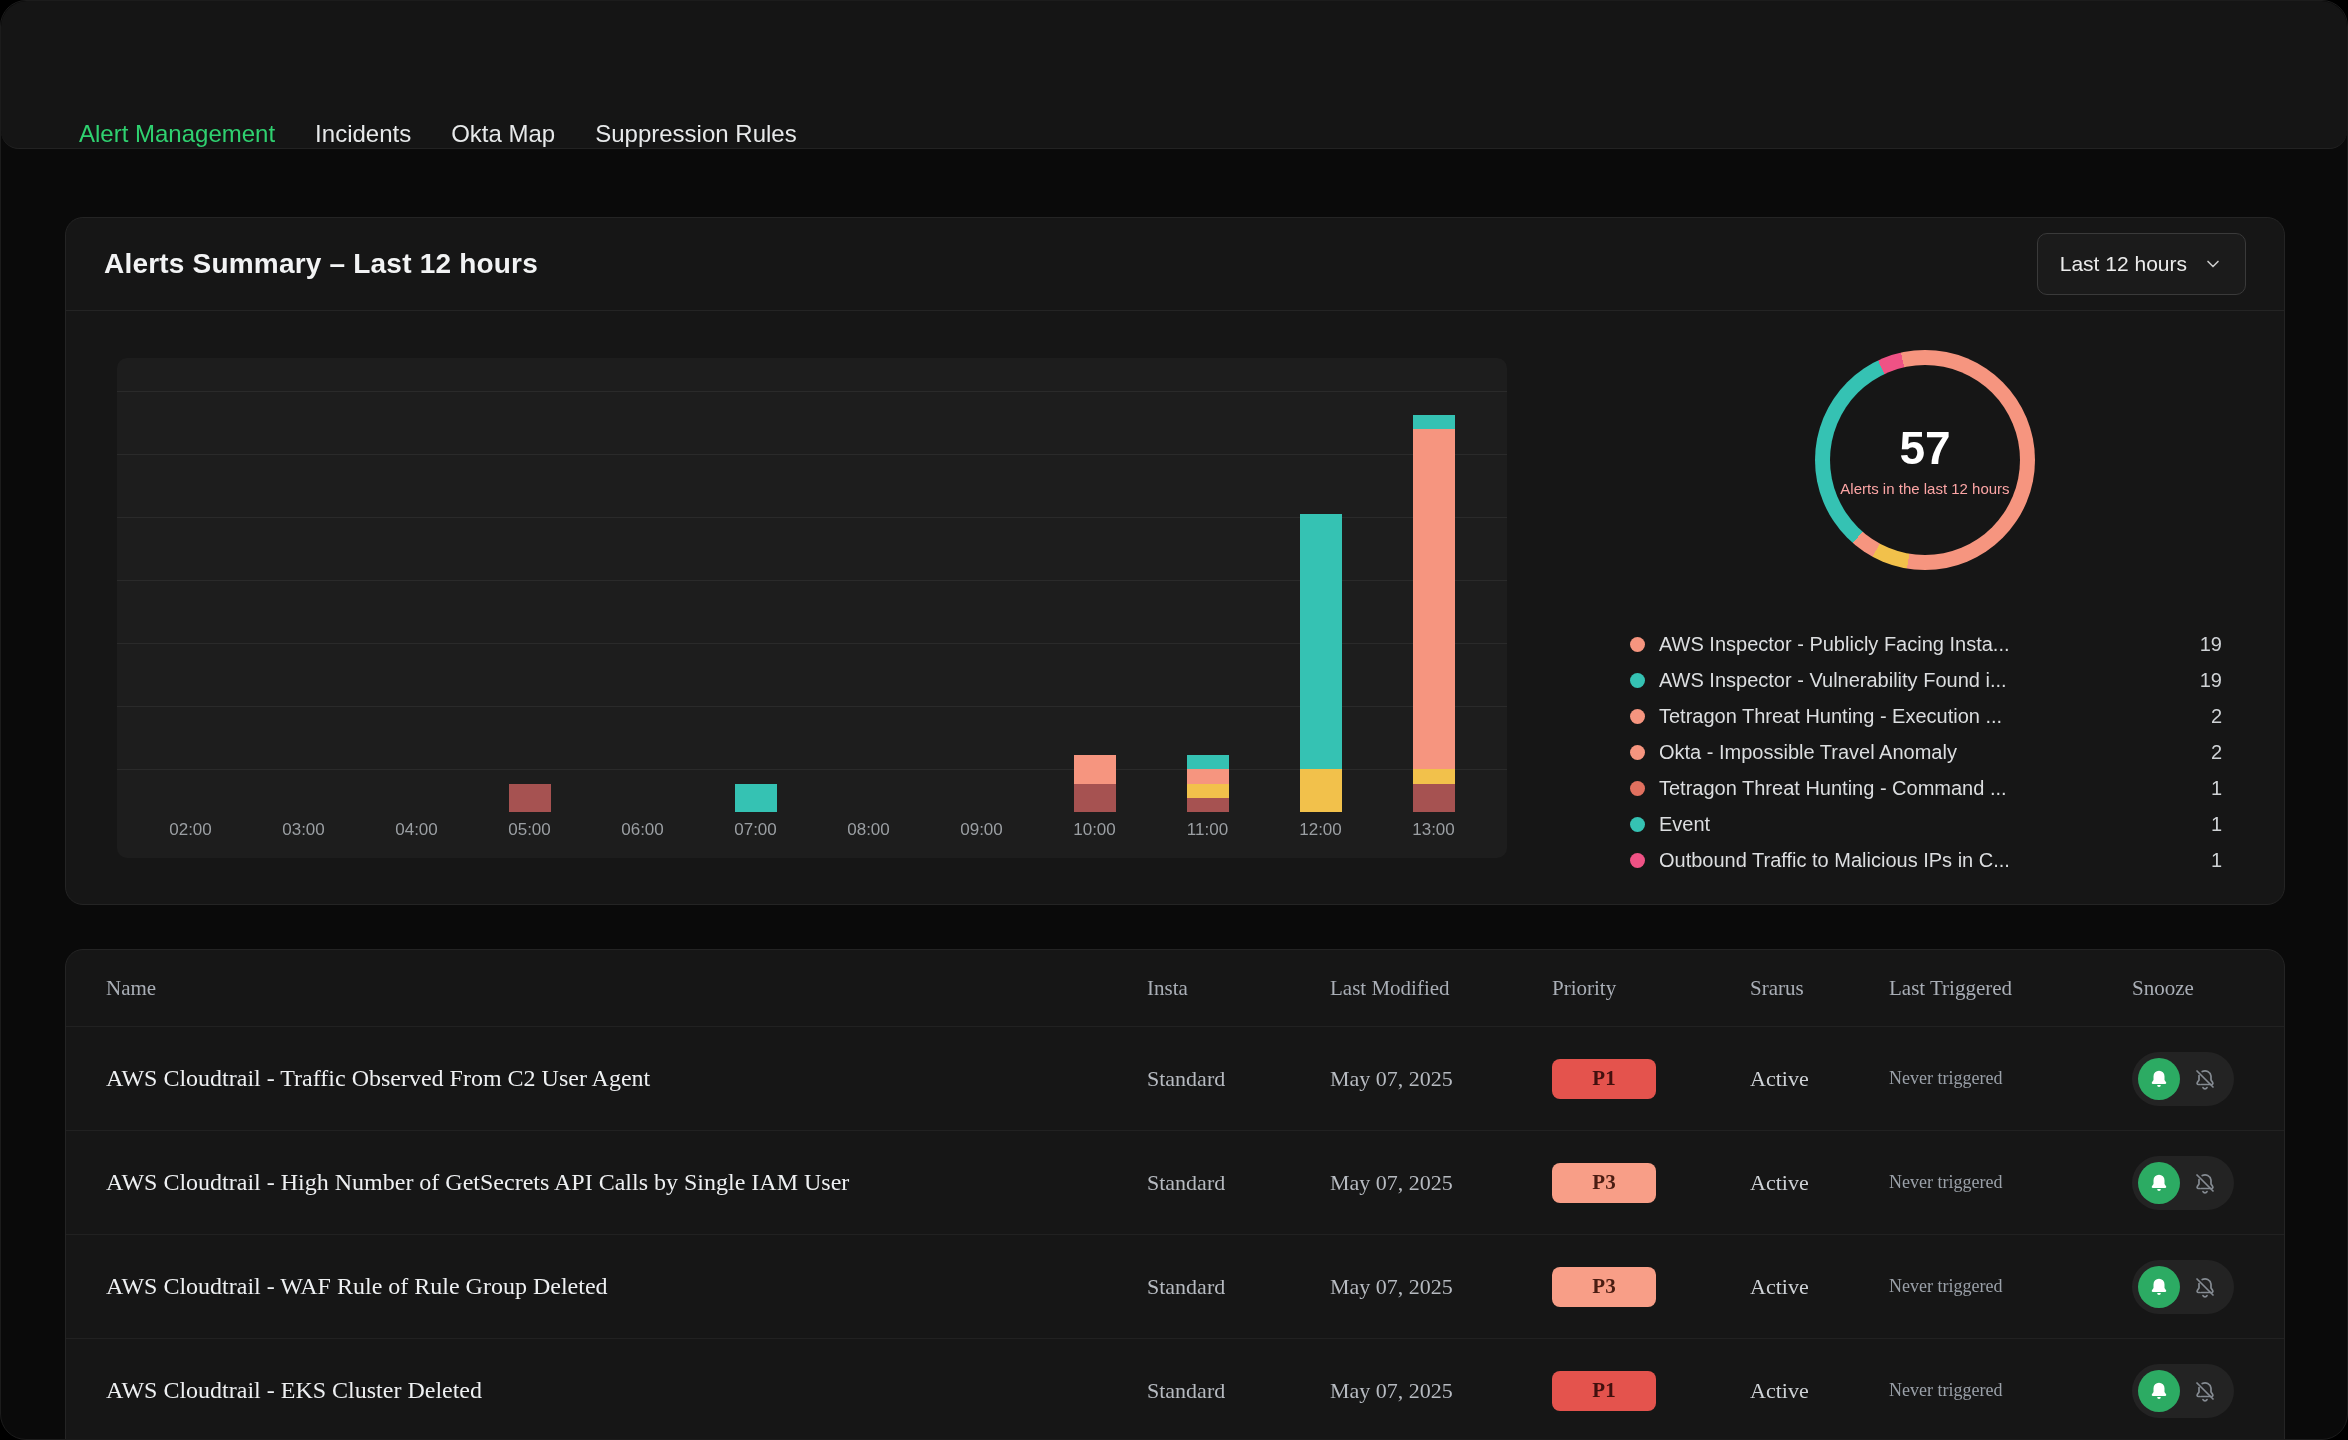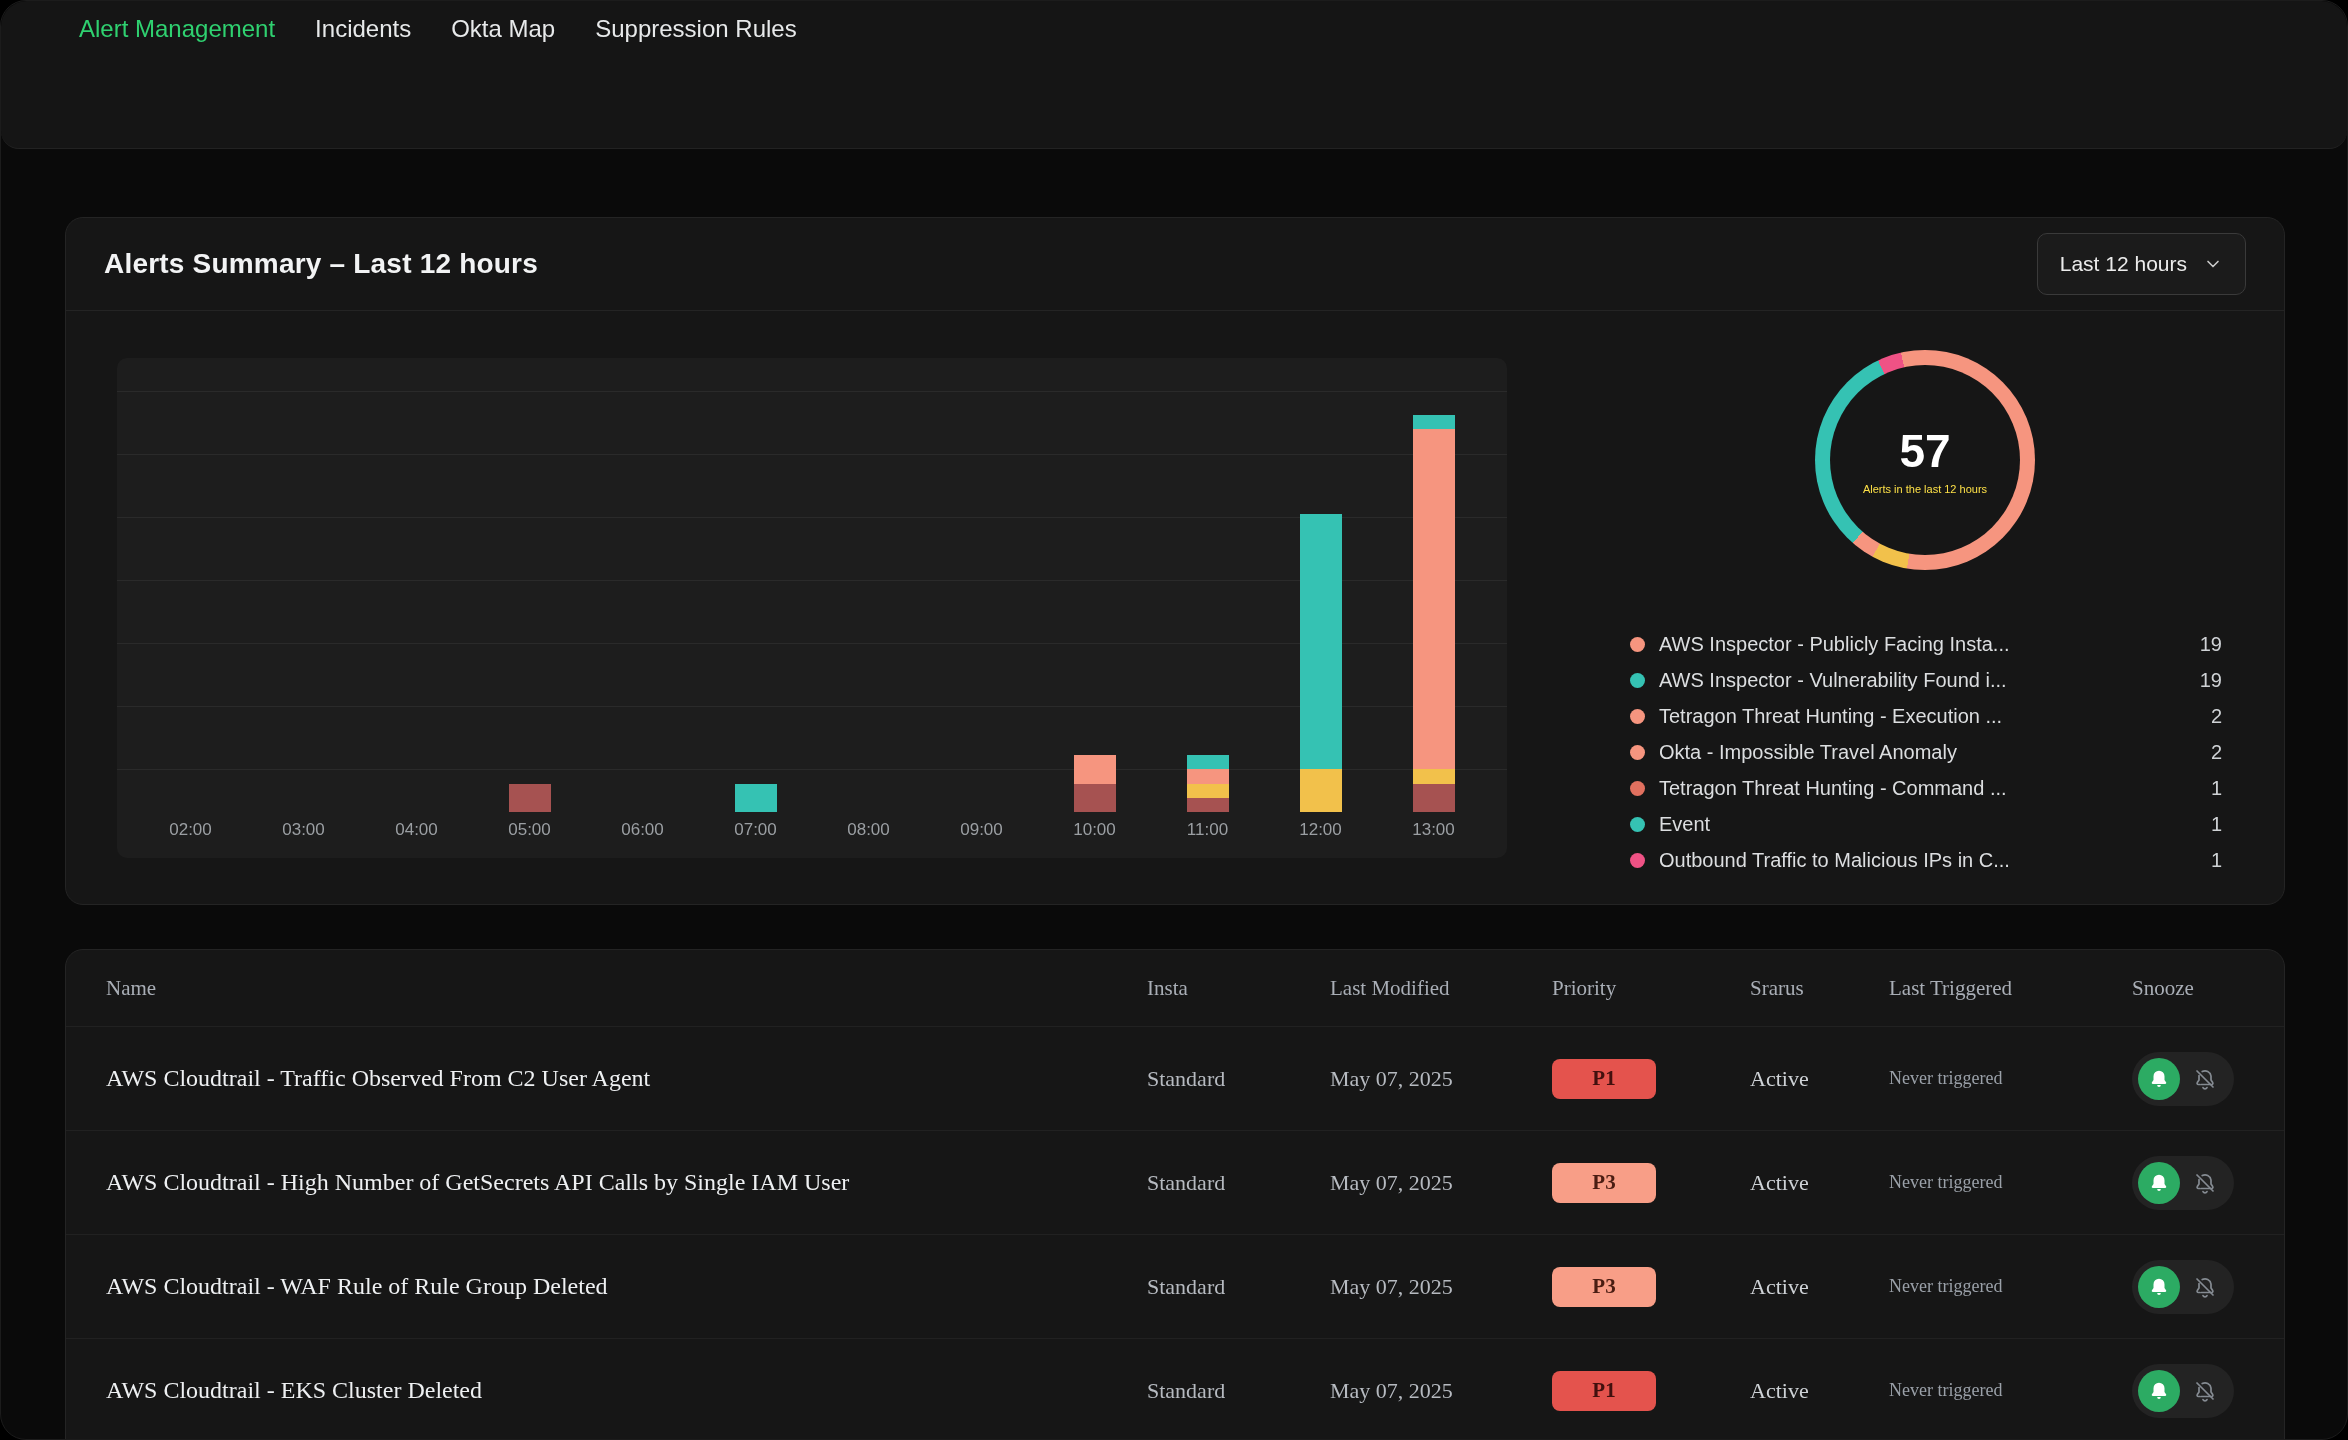--- a/index.html
+++ b/index.html
@@ -1,21 +1,21 @@
 <!DOCTYPE html>
 <html style="--accent: #2fd170; --snooze-green: #2cab63;"><head>
 <meta charset="utf-8">
 <style>
   html,body{margin:0;padding:0;width:2348px;height:1440px;background:#000;
     font-family:"Liberation Sans","DejaVu Sans",sans-serif;-webkit-font-smoothing:antialiased;}
   .app{position:absolute;inset:0;background:#0a0a0a;border-radius:26px;overflow:hidden;border:1px solid #1c1c1c;box-sizing:border-box;}
 
   
   .topbar{position:absolute;top:0;left:0;right:0;height:148px;background:#151515;
-    border-radius:26px 26px 18px 18px;border-bottom:1px solid #222;display:flex;align-items:flex-start;padding:14px 0 0 78px;box-sizing:border-box;}
+    border-radius:26px 26px 18px 18px;border-bottom:1px solid #222;display:flex;align-items:flex-end;padding:14px 0 0 78px;box-sizing:border-box;}
   #nav-tabs{display:flex;gap:40px;align-items:center;}
   .tab{font-size:24px;color:#e7e9ea;font-weight:500;cursor:pointer;white-space:nowrap;}
   .tab.active{color:var(--accent,#2fd170);}
 
   
   .card{position:absolute;background:#161616;border:1px solid #242424;border-radius:18px;box-sizing:border-box;}
   #summary-card{left:64px;top:216px;width:2220px;height:688px;}
   .card-header{height:92px;display:flex;align-items:center;justify-content:space-between;
     padding:0 38px;border-bottom:1px solid #242424;}
   .card-title{font-size:28px;font-weight:700;color:#f2f3f4;margin:0;letter-spacing:.2px;}
@@ -29,21 +29,21 @@
   .bar{position:absolute;bottom:0;width:42px;display:flex;flex-direction:column;justify-content:flex-end;}
   .seg{width:100%;}
   #xlabels{position:absolute;left:0;right:0;bottom:0;height:46px;}
   .xlabel{position:absolute;top:8px;text-align:center;font-size:17px;color:#9b9fa3;}
 
   
   #donut{position:absolute;left:1749px;top:132px;width:220px;height:220px;border-radius:50%;}
   .donut-hole{position:absolute;inset:15px;background:#161616;border-radius:50%;
     display:flex;flex-direction:column;align-items:center;justify-content:center;gap:4px;}
   .donut-total{font-size:46px;font-weight:700;color:#fff;}
-  .donut-sub{width:176px;text-align:center;font-size:11px;line-height:1.35;color:#fde047;}
+  .donut-sub{width:176px;text-align:center;font-size:15px;line-height:1.35;color:#fca5a5;}
 
   
   #legend{position:absolute;left:1564px;top:408px;width:592px;}
   .legend-row{display:flex;align-items:center;height:36px;gap:14px;cursor:pointer;}
   .legend-dot{width:15px;height:15px;border-radius:50%;flex:0 0 auto;}
   .legend-label{font-size:20px;color:#dcdee0;white-space:nowrap;overflow:hidden;}
   .legend-count{margin-left:auto;font-size:20px;color:#cfd2d5;}
 
   
   #table-card{left:64px;top:948px;width:2220px;height:524px;overflow:hidden;}

